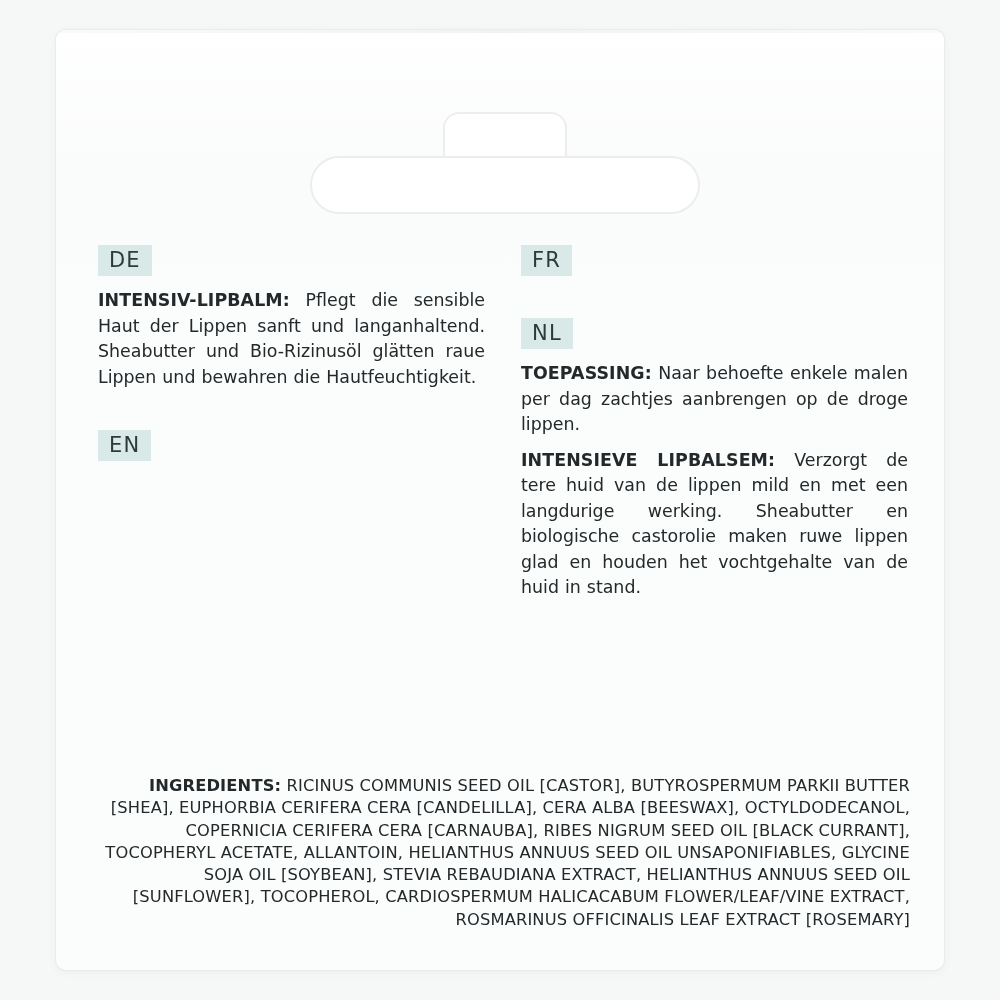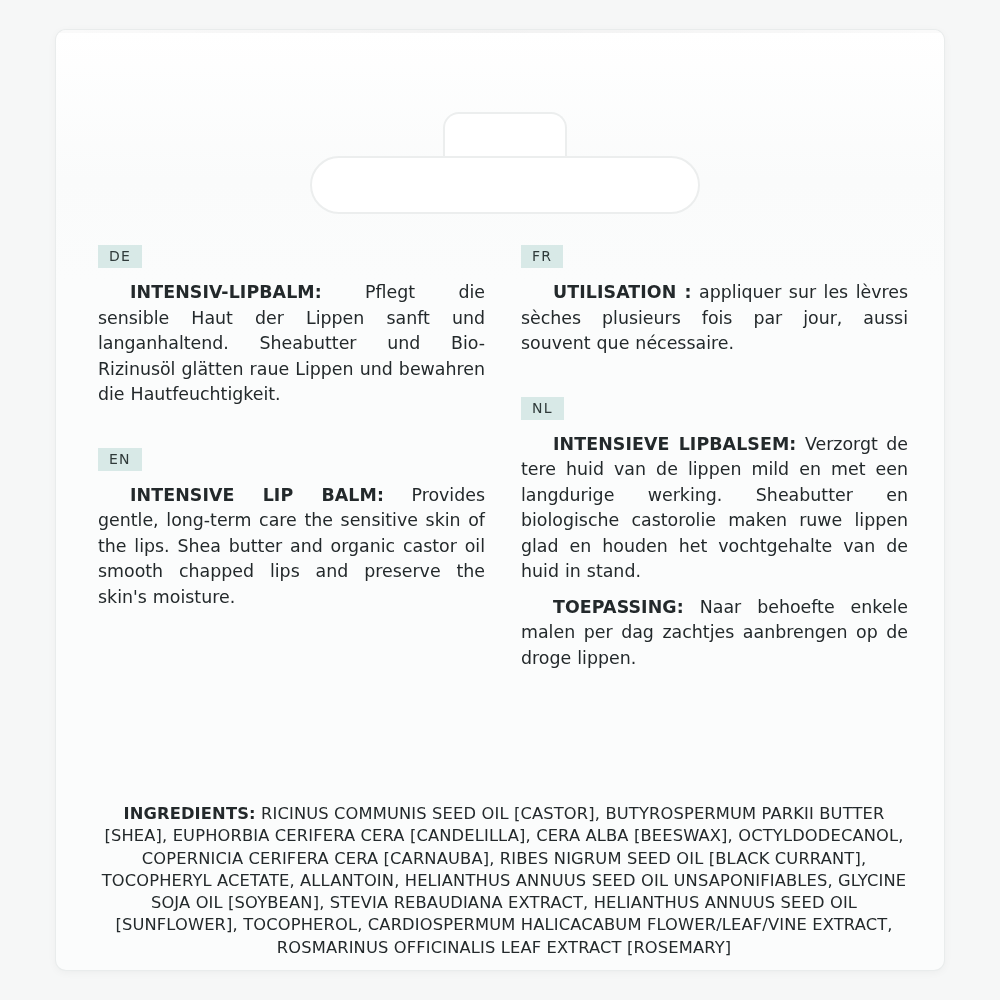--- a/index.html
+++ b/index.html
@@ -107,56 +107,54 @@
     gap: 36px;
   }
   .col {
     width: 387px;
   }
 
   .lang-tag {
     display: inline-block;
     background: #d8e9e7;
     color: #2f3a3a;
-    font-size: 14px;
+    font-size: 21px;
     letter-spacing: 1.2px;
     padding: 3px 11px 4px 11px;
     margin-bottom: 12px;
     font-family: "DejaVu Sans", sans-serif;
   }
 
   .para {
     font-size: 17.4px;
     line-height: 25.5px;
     color: #23292b;
     text-align: justify;
     margin: 0 0 10px 0;
     font-family: "DejaVu Sans", sans-serif;
     word-spacing: 0.5px;
   }
   .para .head {
     font-weight: 600;
     letter-spacing: 0.1px;
-    margin-left: 32px;
   }
   .section-gap { height: 30px; }
 
   
   .ingredients {
     position: absolute;
     left: 42px;
     top: 745px;
     width: 812px;
     font-size: 16.3px;
     line-height: 22.3px;
     color: #23292b;
     letter-spacing: 0.15px;
-    text-align: center;
-    font-family: "DejaVu Sans", sans-serif;
-    margin-top: 28px;
+    text-align: right;
+    font-family: "DejaVu Sans", sans-serif;
   }
   .ingredients .head {
     font-weight: 600;
   }
 
   
   .edge-top {
     position: absolute;
     left: 0; top: 0; width: 888px; height: 3px;
     background: linear-gradient(90deg, rgba(0,0,0,0.02), rgba(0,0,0,0.05), rgba(0,0,0,0.02));
@@ -188,45 +186,39 @@
             <span class="lang-tag">DE</span>
             <p class="para">
               <span class="head">INTENSIV-LIPBALM:</span><span> Pflegt die sensible Haut der Lippen sanft und langanhaltend. Sheabutter und Bio-Rizinusöl glätten raue Lippen und bewahren die Hautfeuchtigkeit.</span>
             </p>
           </div>
 
           <div class="section-gap"></div>
 
           <div>
             <span class="lang-tag">EN</span>
+          </div>
+        </div>
+
+        <div class="col">
+
+          <div>
+            <span class="lang-tag">FR</span>
+          </div>
+
+          <div class="section-gap"></div>
+
+          <div>
+            <span class="lang-tag">NL</span>
             <p class="para">
-              <span class="head">INTENSIVE LIP BALM:</span><span> Provides gentle, long-term care the sensitive skin of the lips. Shea butter and organic castor oil smooth chapped lips and preserve the skin's moisture.</span>
+              <span class="head">TOEPASSING:</span><span> Naar behoefte enkele malen per dag zachtjes aanbrengen op de droge lippen.</span>
             </p>
-          </div>
-        </div>
-
-        <div class="col">
-
-          <div>
-            <span class="lang-tag">FR</span>
-            <p class="para">
-              <span class="head">UTILISATION :</span><span> appliquer sur les lèvres sèches plusieurs fois par jour, aussi souvent que nécessaire.</span>
-            </p>
-          </div>
-
-          <div class="section-gap"></div>
-
-          <div>
-            <span class="lang-tag">NL</span>
             <p class="para">
               <span class="head">INTENSIEVE LIPBALSEM:</span><span> Verzorgt de tere huid van de lippen mild en met een langdurige werking. Sheabutter en biologische castorolie maken ruwe lippen glad en houden het vochtgehalte van de huid in stand.</span>
             </p>
-            <p class="para">
-              <span class="head">TOEPASSING:</span><span> Naar behoefte enkele malen per dag zachtjes aanbrengen op de droge lippen.</span>
-            </p>
           </div>
         </div>
 
       </div>
 
       <div class="ingredients">
         <span class="head">INGREDIENTS:</span><span> RICINUS COMMUNIS SEED OIL [CASTOR], BUTYROSPERMUM PARKII BUTTER [SHEA], EUPHORBIA CERIFERA CERA [CANDELILLA], CERA ALBA [BEESWAX], OCTYLDODECANOL, COPERNICIA CERIFERA CERA [CARNAUBA], RIBES NIGRUM SEED OIL [BLACK CURRANT], TOCOPHERYL ACETATE, ALLANTOIN, HELIANTHUS ANNUUS SEED OIL UNSAPONIFIABLES, GLYCINE SOJA OIL [SOYBEAN], STEVIA REBAUDIANA EXTRACT, HELIANTHUS ANNUUS SEED OIL [SUNFLOWER], TOCOPHEROL, CARDIOSPERMUM HALICACABUM FLOWER/LEAF/VINE EXTRACT, ROSMARINUS OFFICINALIS LEAF EXTRACT [ROSEMARY]</span>
       </div>
 
     </div>

